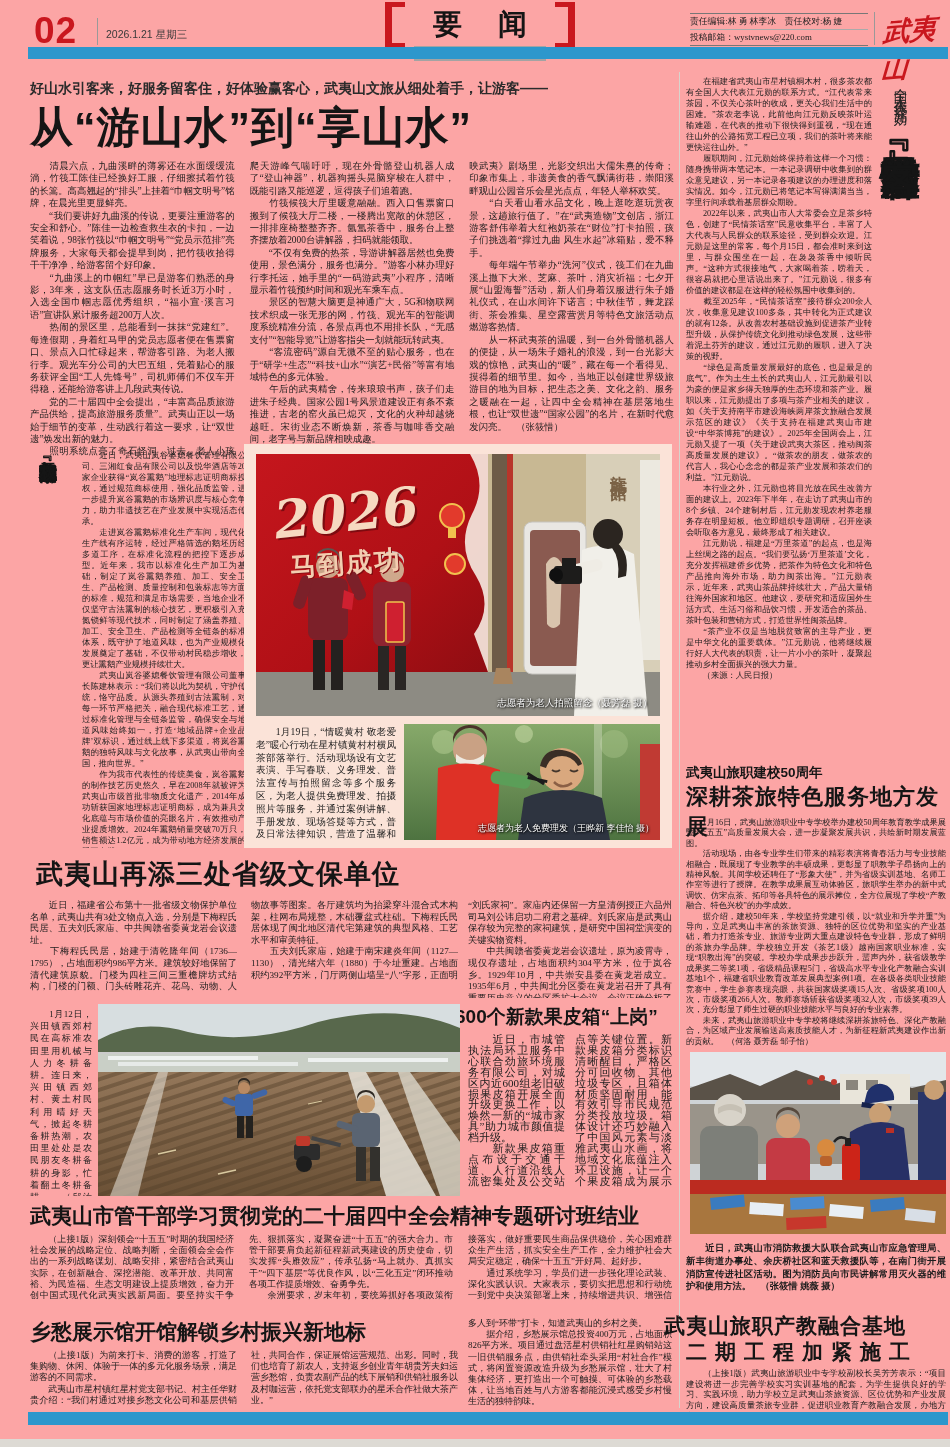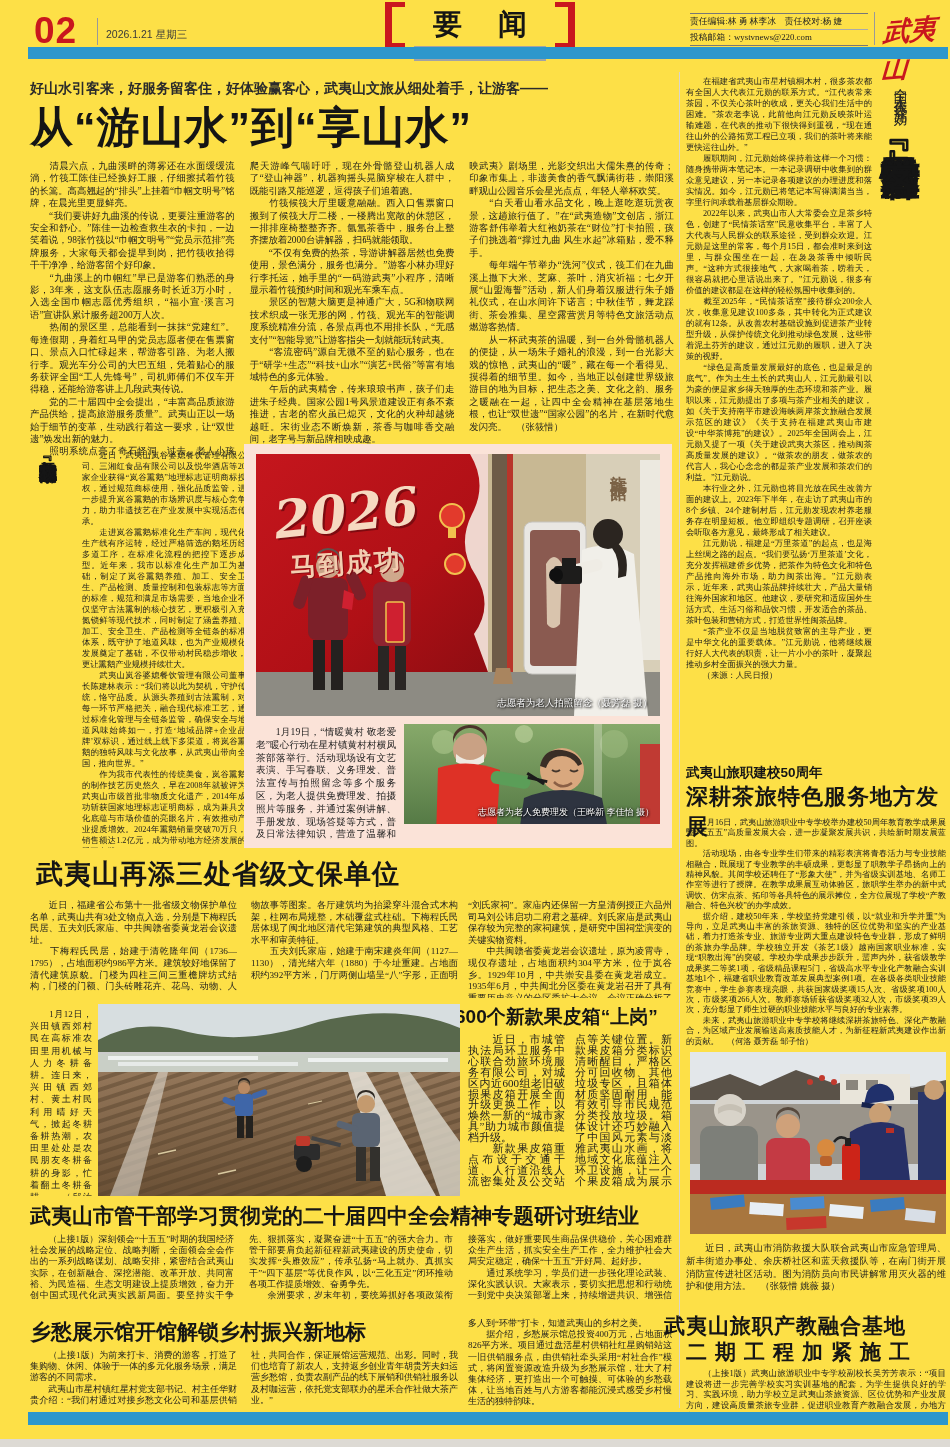--- a/index.html
+++ b/index.html
@@ -1,16 +1,16 @@
 <!DOCTYPE html>
 <html><head>
 <meta charset="utf-8">
 <style>
   html,body{margin:0;padding:0;background:#e9e7e2;}
-  #paper{position:relative;width:950px;height:1447px;background:#fde047;overflow:hidden;
+  #paper{position:relative;width:950px;height:1447px;background:#fca5a5;overflow:hidden;
          font-family:"Liberation Serif","DejaVu Serif",serif;}
   .abs{position:absolute;}
   .hl{font-family:"Liberation Sans","DejaVu Sans",sans-serif;font-weight:bold;color:#151515;}
   .txt{white-space:pre-wrap;text-align:justify;color:#1c1c1c;overflow:hidden;
        font-family:"Liberation Serif","DejaVu Serif",serif;}
   .vert{writing-mode:vertical-rl;text-orientation:upright;}
   .center{text-align:left;}
   .red{color:#c9171e;}
   .capover{position:absolute;color:#fff;text-shadow:0 0 3px rgba(0,0,0,.85),1px 1px 2px rgba(0,0,0,.9);
            font-size:9.5px;font-family:"Liberation Sans","DejaVu Sans",sans-serif;}
@@ -131,21 +131,21 @@
       <div class="abs vert" style="right:30px;top:8px;font-size:17px;color:#6b5033;font-weight:bold;opacity:.85;letter-spacing:4px;">龍茶館</div>
       <div class="abs" style="left:18px;top:28px;font-size:52px;font-weight:bold;color:#f6d9c0;font-style:italic;
                   font-family:'DejaVu Serif',serif;transform:rotate(-6deg);text-shadow:2px 2px 0 #7d0b10;">2026</div>
       <div class="abs" style="left:34px;top:92px;font-size:26px;font-weight:bold;color:#f3cdb0;font-family:'DejaVu Serif',serif;
                   transform:rotate(-4deg);text-shadow:1px 1px 0 #7d0b10;letter-spacing:2px;">马到成功</div>
       <div class="capover" style="right:8px;bottom:6px;">志愿者为老人拍照留念（聂芳磊 摄）</div>
     </div>
 
     <div class="txt abs" style="left:12px;top:282px;width:140px;height:114px;font-size:9.6px;line-height:12.8px;">　　1月19日，“情暖黄村 敬老爱老”暖心行动在星村镇黄村村横凤茶部落举行。活动现场设有文艺表演、手写春联、义务理发、普法宣传与拍照留念等多个服务区，为老人提供免费理发、拍摄照片等服务，并通过案例讲解、手册发放、现场答疑等方式，普及日常法律知识，营造了温馨和谐的敬老氛围。</div>
 
-    <div class="abs photo" style="left:160px;top:280px;width:256px;height:100px;">
+    <div class="abs photo" style="left:160px;top:280px;width:256px;height:116px;">
       <svg width="256" height="116" viewBox="0 0 256 116" xmlns="http://www.w3.org/2000/svg">
         <defs>
           <linearGradient id="greeng" x1="0" y1="0" x2="0" y2="1">
             <stop offset="0" stop-color="#87a96a"></stop>
               <stop offset="1" stop-color="#4e7340"></stop>
           </linearGradient>
         </defs>
         <rect width="256" height="116" fill="url(#greeng)"></rect>
         <circle cx="40" cy="18" r="12" fill="#b8d096" opacity="0.5"></circle>
         <circle cx="120" cy="10" r="9" fill="#cfe0ae" opacity="0.5"></circle>
@@ -306,21 +306,21 @@
       <rect x="0" y="142" width="256" height="40" fill="#a8763e"></rect>
       <rect x="20" y="146" width="34" height="12" fill="#3a7bbf" transform="rotate(-6 20 146)"></rect>
       <rect x="60" y="150" width="34" height="12" fill="#e8eef4" transform="rotate(4 60 150)"></rect>
       <rect x="100" y="146" width="34" height="12" fill="#4a8bd0" transform="rotate(-3 100 146)"></rect>
       <rect x="140" y="152" width="34" height="12" fill="#e8eef4" transform="rotate(5 140 152)"></rect>
       <rect x="180" y="148" width="34" height="12" fill="#3a7bbf" transform="rotate(-5 180 148)"></rect>
       <rect x="216" y="156" width="30" height="12" fill="#d8dee6" transform="rotate(6 216 156)"></rect>
       <rect x="96" y="166" width="40" height="12" fill="#c7372c" transform="rotate(-3 96 166)"></rect>
     </svg>
   </div>
-  <div class="abs txt" style="left:686px;top:1242px;width:260px;height:64px;font-size:9.3px;line-height:12.8px;font-weight:normal;
+  <div class="abs txt" style="left:686px;top:1242px;width:260px;height:64px;font-size:9.3px;line-height:12.8px;font-weight:bold;
               font-family:'Liberation Sans',sans-serif;">　　近日，武夷山市消防救援大队联合武夷山市应急管理局、新丰街道办事处、余庆桥社区和蓝天救援队等，在南门街开展消防宣传进社区活动。图为消防员向市民讲解常用灭火器的维护和使用方法。　（张筱惜 姚薇 摄）</div>
 
   <div class="abs hl center" style="left:664px;top:1312px;width:260px;font-size:21px;letter-spacing:1px;">武夷山旅职产教融合基地</div>
   <div class="abs hl center" style="left:686px;top:1338px;width:260px;font-size:21px;letter-spacing:8px;">二期工程加紧施工</div>
   <div class="abs txt" style="left:686px;top:1368px;width:260px;height:58px;font-size:8.5px;line-height:10.7px;">　　（上接1版）武夷山旅游职业中专学校副校长吴芳芳表示：“项目建设将进一步完善学校实习实训基地的配套，为学生提供良好的学习、实践环境，助力学校立足武夷山茶旅资源、区位优势和产业发展方向，建设高质量茶旅专业群，促进职业教育产教融合发展，办地方离不开的职业学校。”（吕峰 聂芳磊 张筱惜）</div>
 
   <div class="abs" style="left:28px;top:1412px;width:920px;height:13px;background:#2d97cc;"></div>
   <div class="abs" style="left:0;top:1439px;width:950px;height:8px;background:#dddad4;"></div>
 </div>
 

